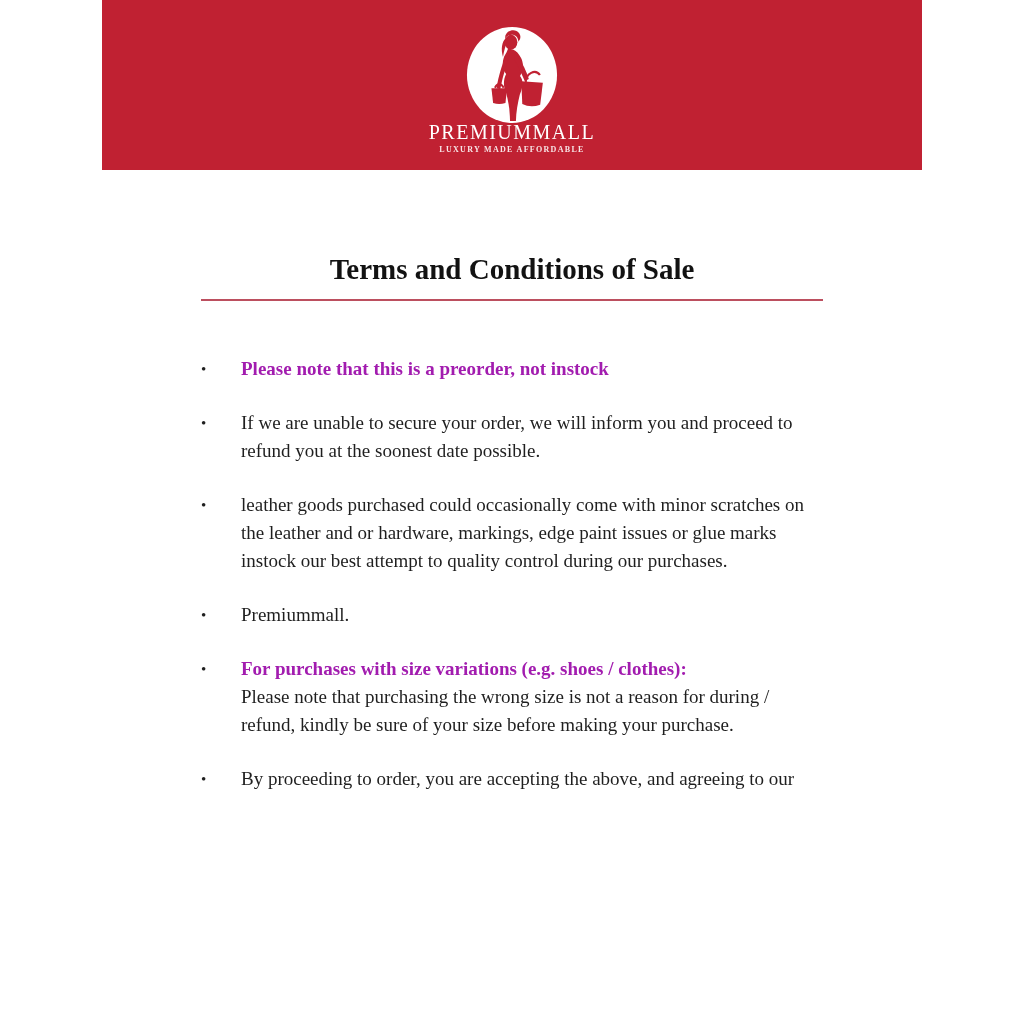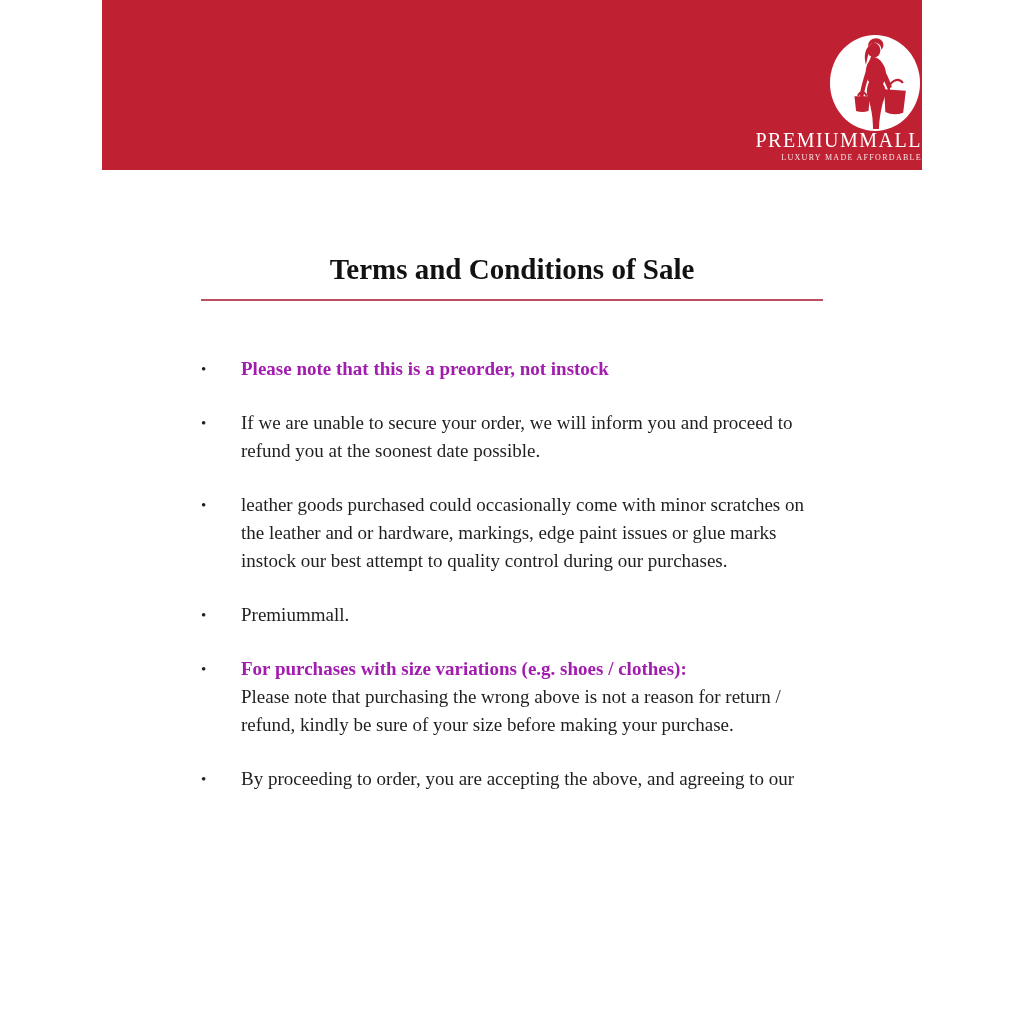--- a/index.html
+++ b/index.html
@@ -8,39 +8,39 @@
     background:#ffffff;
     font-family:"Liberation Serif","DejaVu Serif",serif;
     position:relative;
     overflow:hidden;
   }
   
   .banner{
     width:820px;height:170px;
     margin:0 auto;
     background:#c02132;
-    display:flex;flex-direction:column;align-items:flex-end;
-    padding-top:34px;box-sizing:border-box;
+    display:flex;flex-direction:column;align-items:center;
+    padding-top:26px;box-sizing:border-box;
   }
   .logo-circle{width:94px;height:98px;display:block;}
   .wordmark{
     color:#ffffff;
     font-size:20px;
     letter-spacing:1.5px;
     line-height:1;
     margin-top:-2px;
     font-weight:400;
   }
   .tagline{
     color:rgba(255,255,255,0.88);
     font-size:8px;
     letter-spacing:1.3px;
     line-height:1;
     margin-top:4px;
-    font-weight:400;
+    font-weight:700;
   }
   
   .doc{
     width:622px;
     margin:0 auto;
   }
   .doc-title{
     margin:82px 0 0 0;
     text-align:center;
     font-size:29px;
@@ -147,21 +147,21 @@
       <li>
         <span class="bullet">•</span>
         <div class="term-lines">
           <div class="line">Premiummall.</div>
         </div>
       </li>
       <li>
         <span class="bullet">•</span>
         <div class="term-lines">
           <div class="line red-bold">For purchases with size variations (e.g. shoes / clothes):</div>
-          <div class="line">Please note that purchasing the wrong above is not a reason for return /</div>
+          <div class="line">Please note that purchasing the wrong size is not a reason for during /</div>
           <div class="line">refund, kindly be sure of your size before making your purchase.</div>
         </div>
       </li>
       <li>
         <span class="bullet">•</span>
         <div class="term-lines">
           <div class="line">By proceeding to order, you are accepting the above, and agreeing to our</div>
         </div>
       </li>
     </ul>

